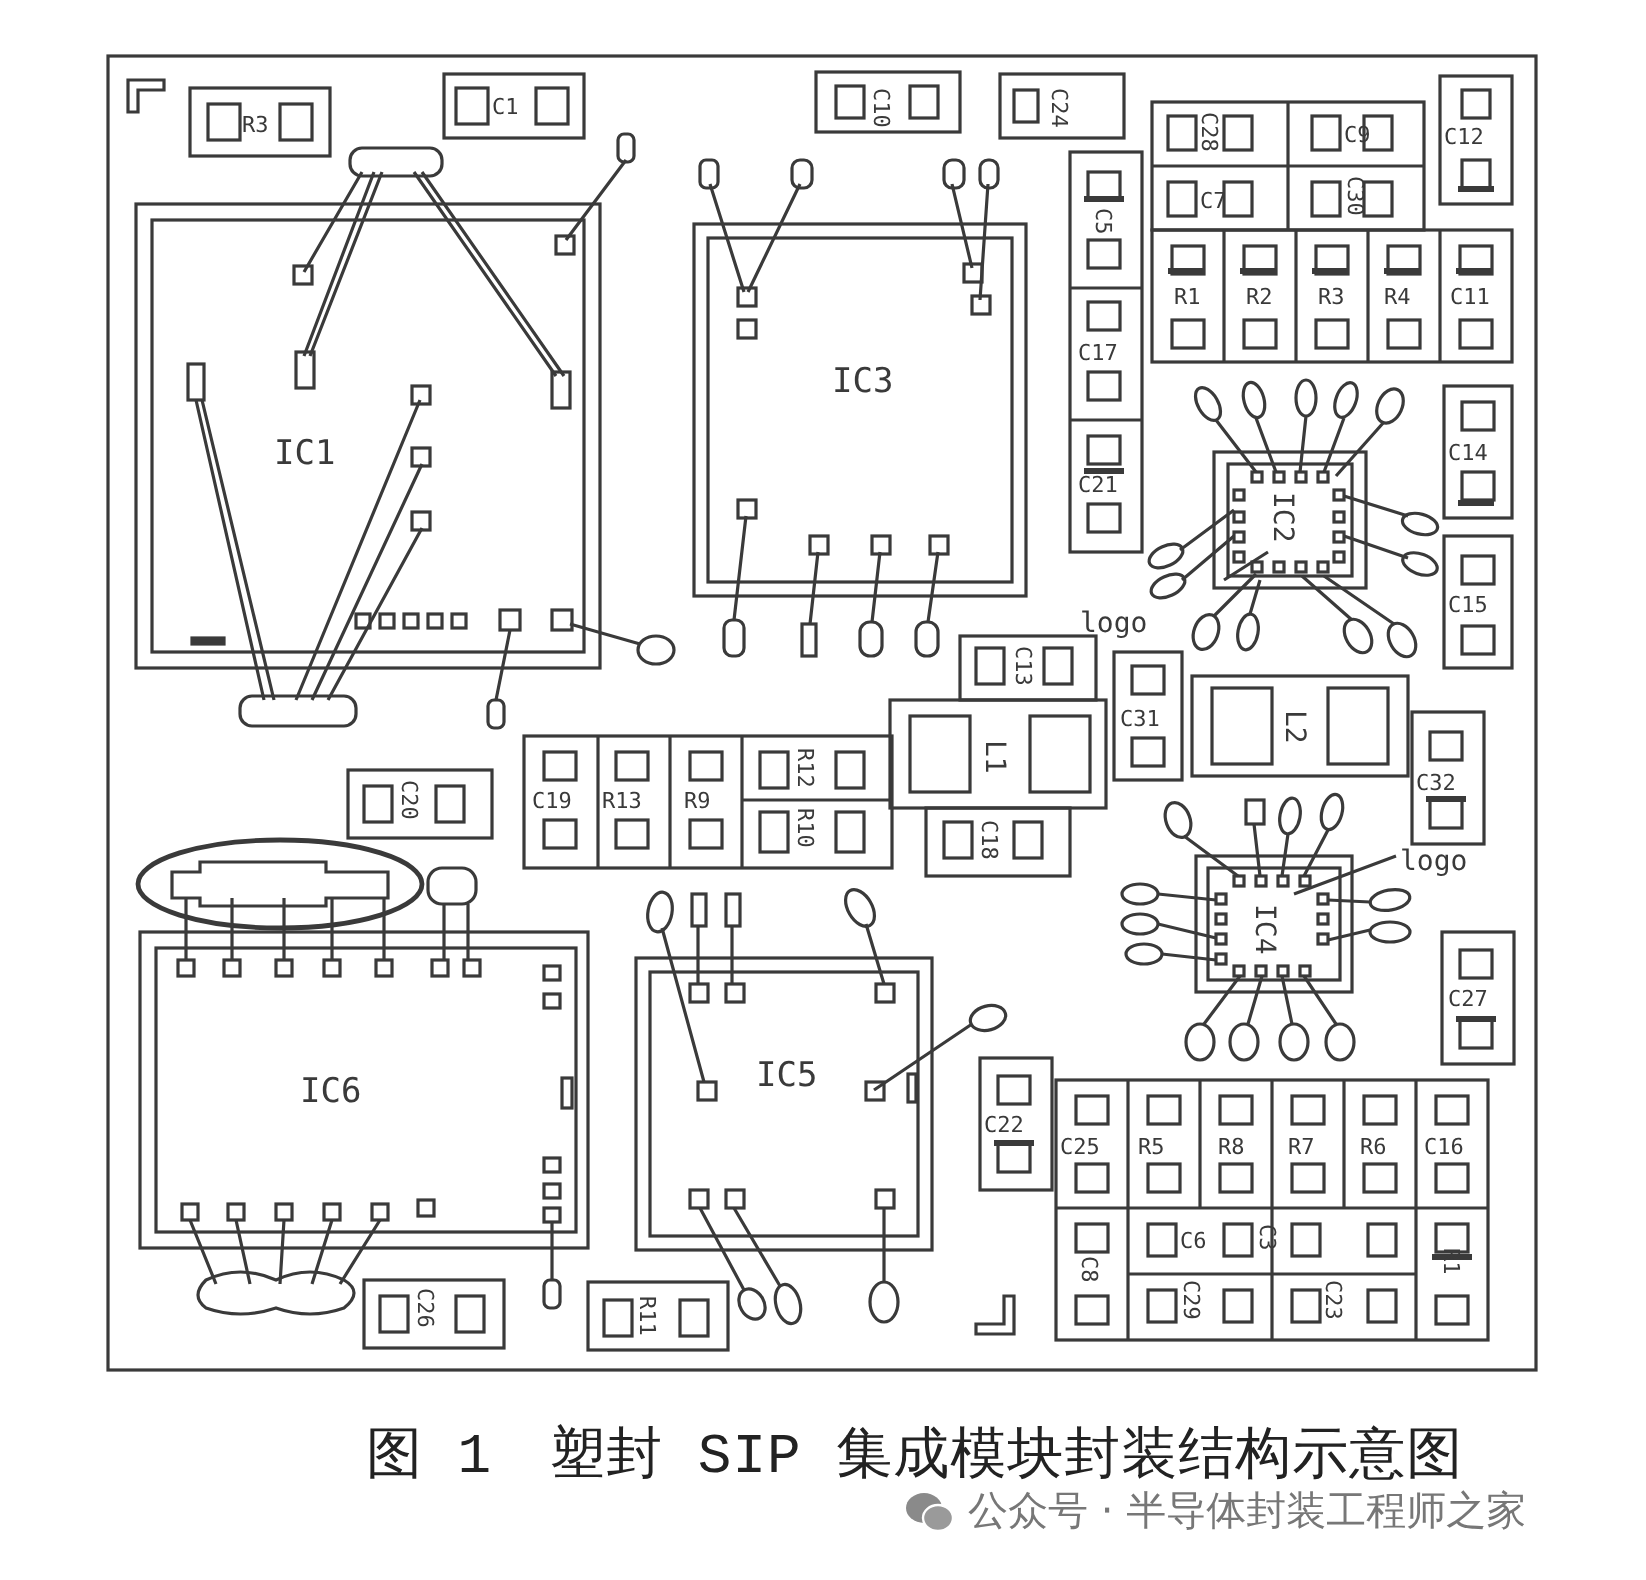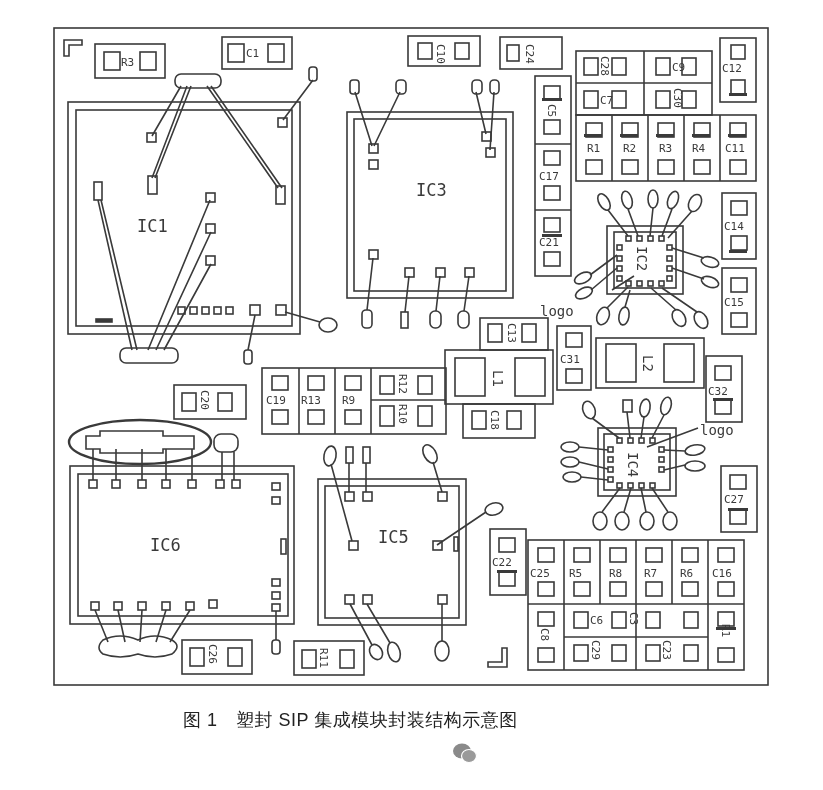--- a/index.html
+++ b/index.html
@@ -1,19 +1,19 @@
 <!DOCTYPE html>
 <html><head>
 <meta charset="utf-8">
 <style>
   html, body { margin:0; padding:0; background:#ffffff; }
   body { width:823px; height:790px; position:relative; overflow:hidden; font-family:"DejaVu Sans Mono", monospace; }
   #board { position:absolute; left:0; top:0; }
   .lbl { font-family:"DejaVu Sans Mono", monospace; fill:#3a3a3a; }
-  .caption { position:absolute; left:183px; top:708px; font-family:Liberation Sans, sans-serif; font-size:18px; color:#222; letter-spacing:0.5px; }
+  .caption { position:absolute; left:183px; top:708px; font-family:Liberation Mono, monospace; font-size:28px; color:#222; letter-spacing:0.5px; }
   .watermark { position:absolute; left:452px; top:742px; font-family:"DejaVu Sans", sans-serif; font-size:20px; color:#777; display:flex; align-items:center; gap:6px; }
   .wm-icon { width:26px; height:22px; }
 </style>
 </head>
 <body>
 
 <svg id="board" width="823" height="700" viewBox="0 0 823 700" xmlns="http://www.w3.org/2000/svg">
   <g fill="none" stroke="#3a3a3a" stroke-width="1.6">
 
     <rect x="54" y="28" width="714" height="657"></rect>
@@ -422,13 +422,14 @@
     <text x="0" y="0" transform="translate(320 648) rotate(90)">R11</text>
   </g>
 </svg>
 
 <div class="caption">图 1　塑封 SIP 集成模块封装结构示意图</div>
 <div class="watermark">
   <svg class="wm-icon" viewBox="0 0 26 22">
     <ellipse cx="10" cy="9" rx="9" ry="7.5" fill="#8a8a8a"></ellipse>
     <ellipse cx="17" cy="14" rx="7.5" ry="6.5" fill="#9a9a9a" stroke="#fff" stroke-width="1.2"></ellipse>
   </svg>
+  <span>公众号 · 半导体封装工程师之家</span>
 </div>
 
 </body></html>

